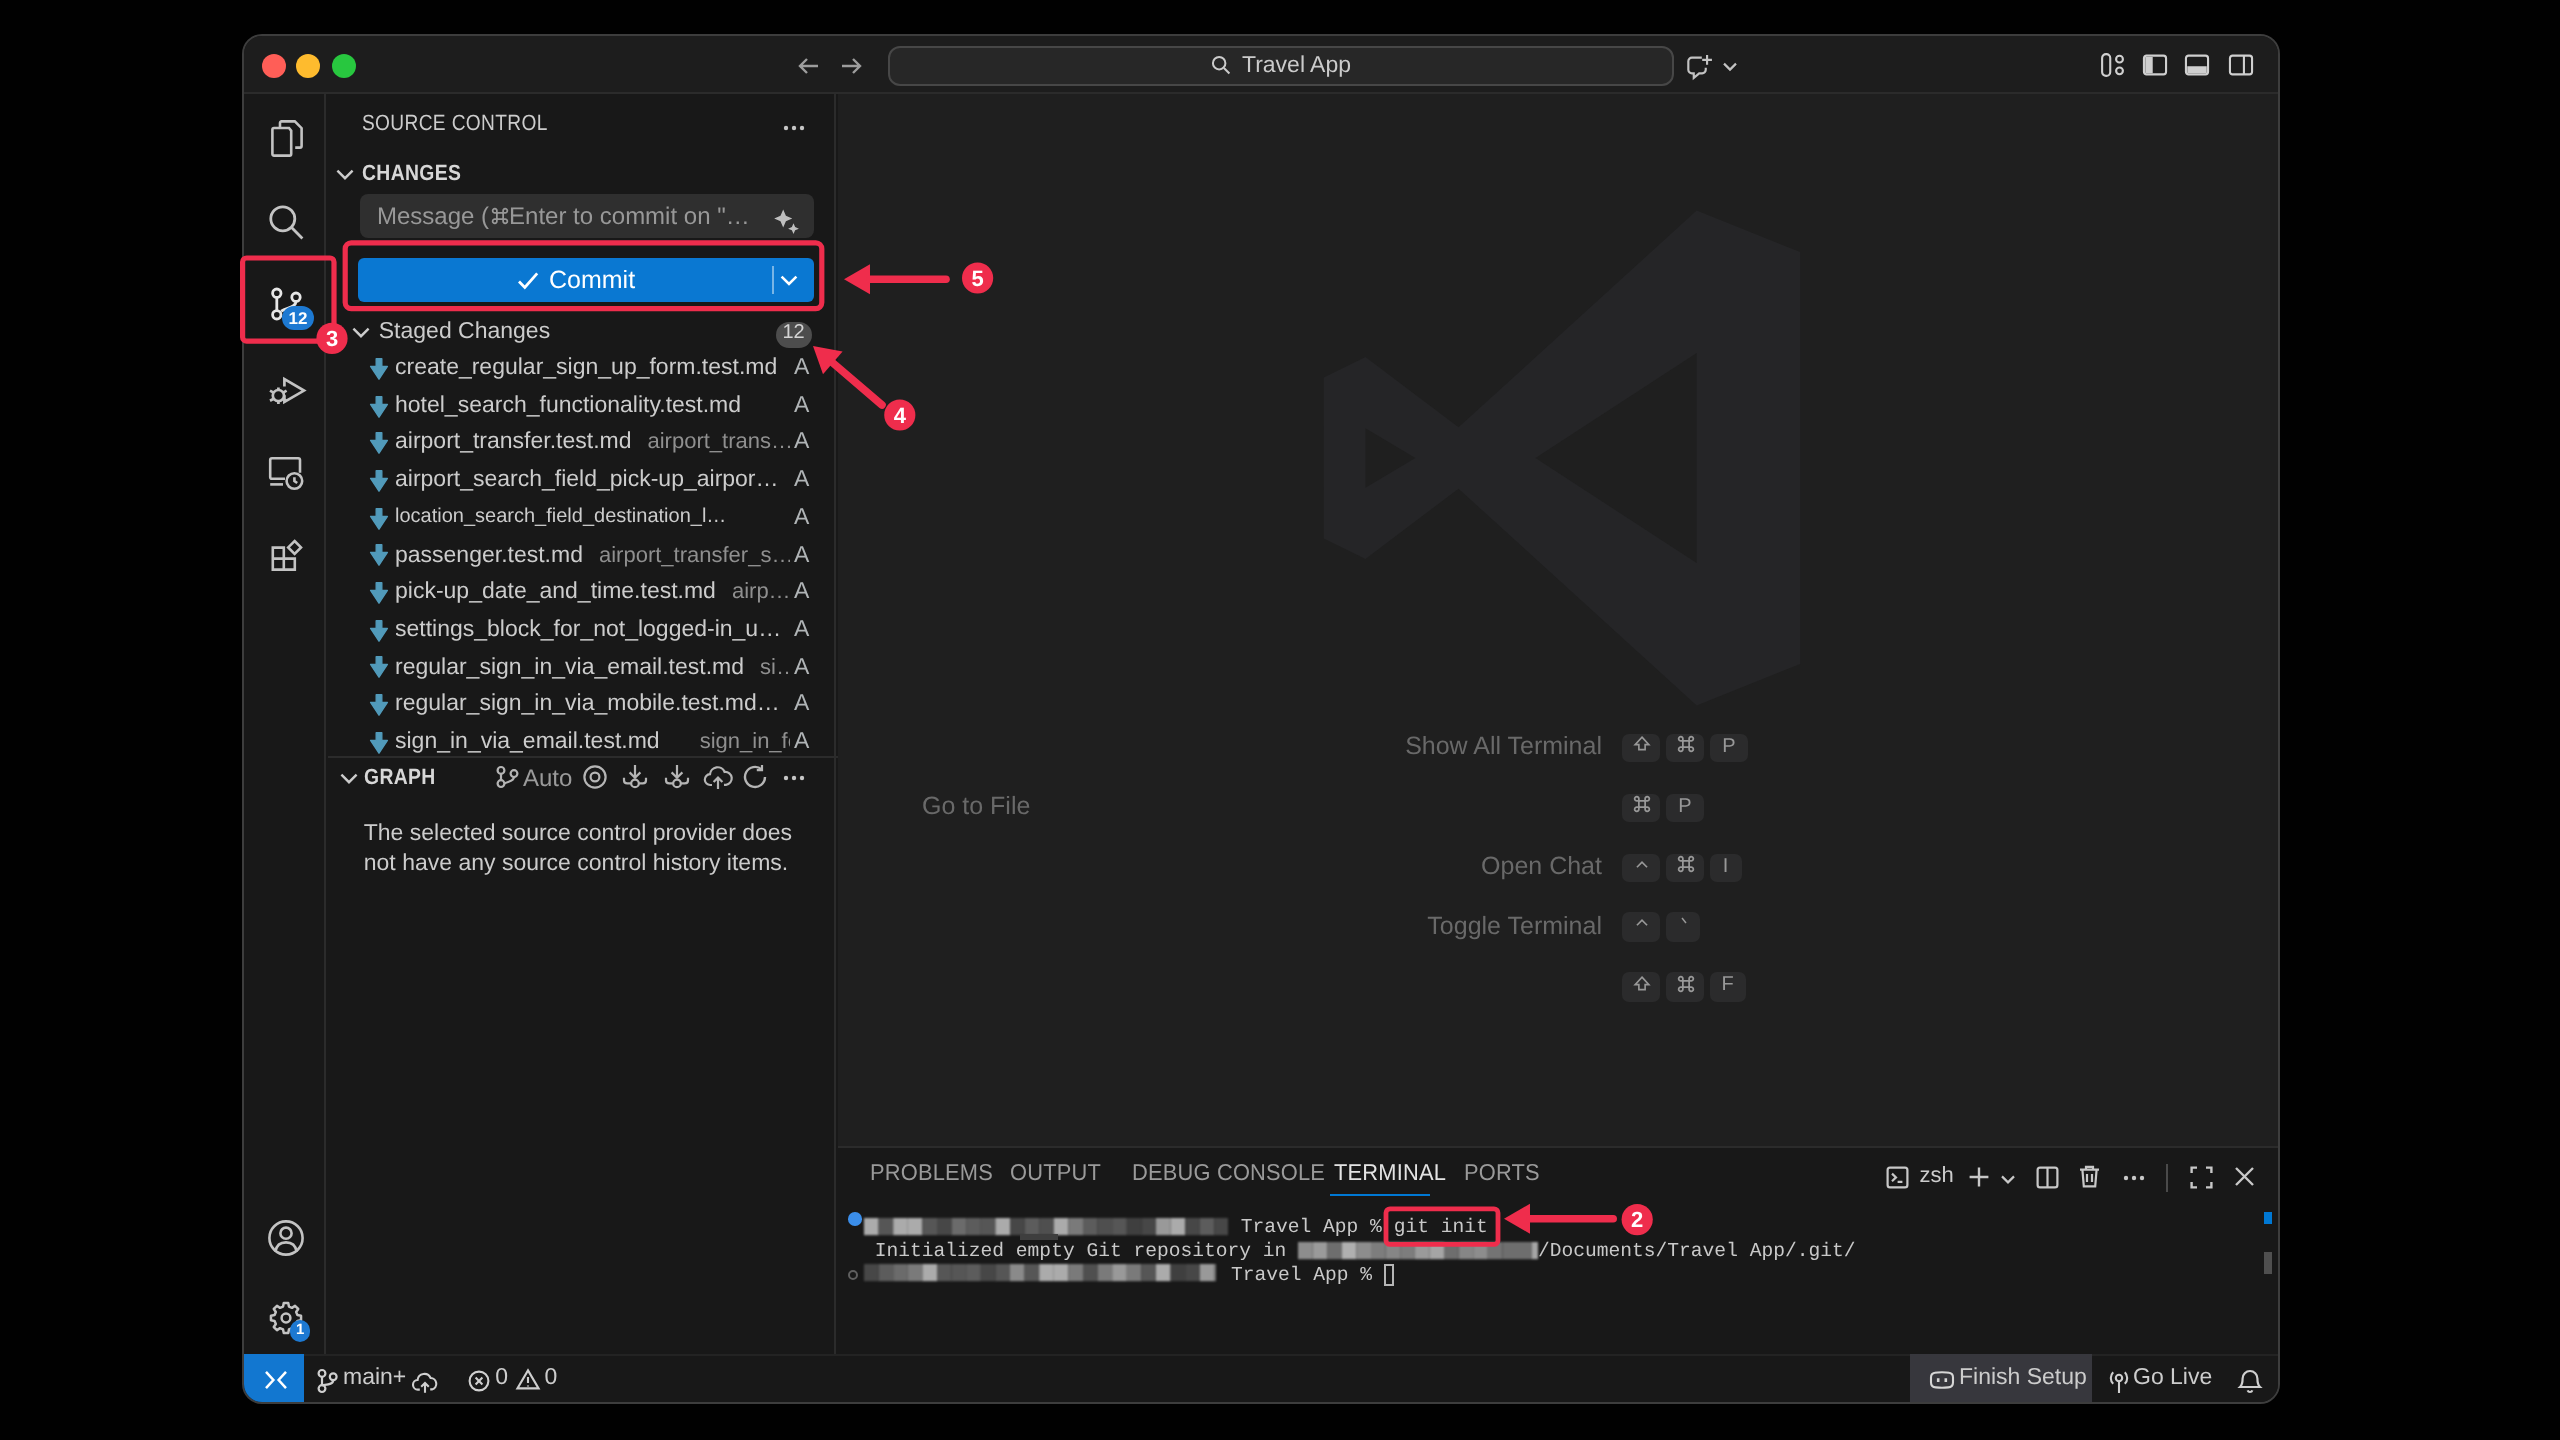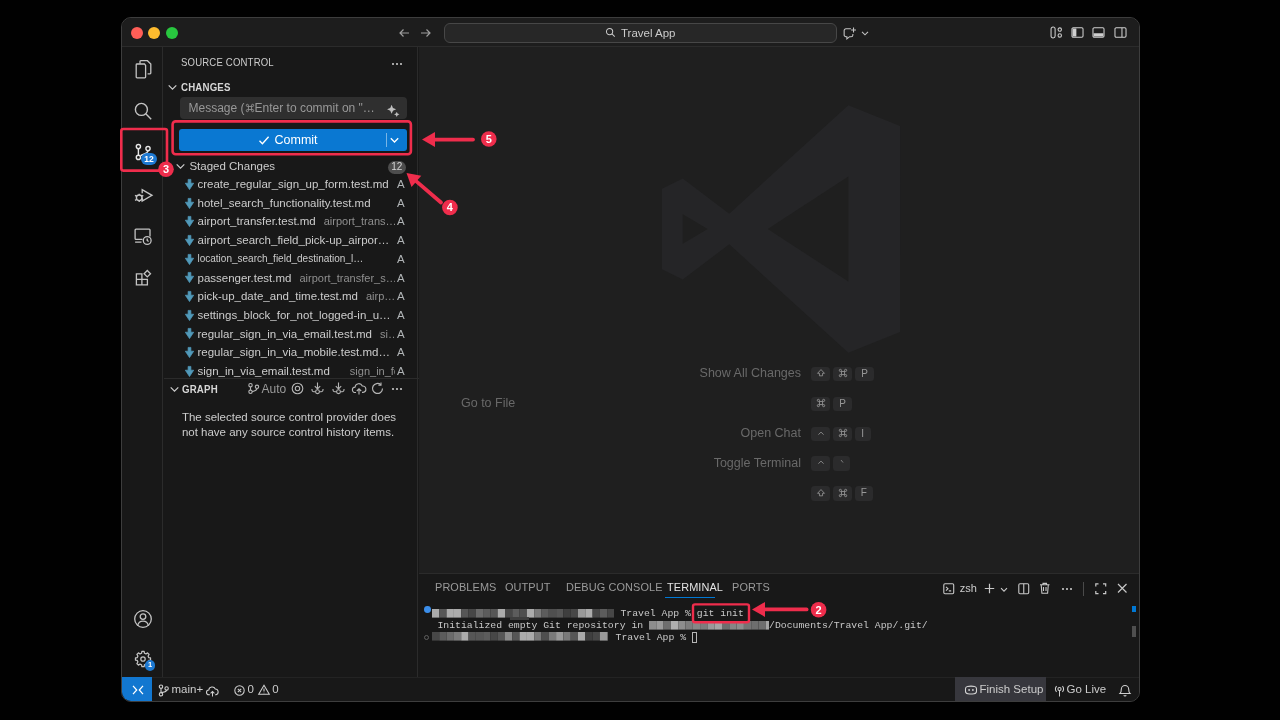--- a/index.html
+++ b/index.html
@@ -250,21 +250,21 @@
     </svg>
 <svg class="abs ic" style="left:269px;top:369px;" width="14" height="4" viewBox="0 0 14 4">
       <circle cx="2" cy="2" r="1.1" fill="#c6c6c6"></circle>
       <circle cx="6" cy="2" r="1.1" fill="#c6c6c6"></circle>
       <circle cx="10" cy="2" r="1.1" fill="#c6c6c6"></circle>
     </svg>
 <div class="abs" style="left:59.9px;top:391.5px;width:226px;font-size:11.5px;color:#cccccc;line-height:15.4px">The selected source control provider does not have any source control history items.</div>
 <svg class="abs ic" style="left:529px;top:80.5px;" width="260" height="260" viewBox="0 0 100 100">
       <path fill="#252527" fill-rule="evenodd" d="M75.9 2.4 95.8 10.4 95.8 89.6 75.9 97.6 30.1 55.9 12.2 69.4 4.2 65.5 4.2 34.5 12.2 30.6 30.1 44.1 Z M75.9 29.8 44.9 50 75.9 70.2 Z M12.2 44.3 21.8 50 12.2 55.7 Z"></path>
     </svg>
-<div class="abs" style="left:339px;top:348.1px;width:340px;text-align:right;font-size:12.5px;color:#696969;white-space:nowrap">Show All Changes</div>
+<div class="abs" style="left:339px;top:348.1px;width:340px;text-align:right;font-size:12.5px;color:#696969;white-space:nowrap">Show All Terminal</div>
 <div class="abs" style="left:689px;top:348.9px;width:80px;height:14.5px">
       <div class="abs" style="left:0px;width:19px;height:14.5px;background:#2b2b2c;border-radius:3.5px;color:#989898;font-size:10px;line-height:14.5px;text-align:center;top:0"><svg width="10" height="10" viewBox="0 0 16 16" style="vertical-align:-1.5px">
           <path d="M8 2.5 13.5 8.5H10.5V12.5H5.5V8.5H2.5z" fill="none" stroke="#989898" stroke-width="1.3"></path>
         </svg></div>
       <div class="abs" style="left:22px;width:19px;height:14.5px;background:#2b2b2c;border-radius:3.5px;color:#989898;font-size:10px;line-height:14.5px;text-align:center;top:0"><svg width="10" height="10" viewBox="0 0 16 16" style="vertical-align:-1.5px">
           <g fill="none" stroke="#989898" stroke-width="1.4">
             <path d="M5.5 5.5h5v5h-5z"></path>
             <path d="M5.5 5.5H4a1.7 1.7 0 1 1 1.5-1.5zM10.5 5.5H12a1.7 1.7 0 1 0-1.5-1.5zM5.5 10.5H4a1.7 1.7 0 1 0 1.5 1.5zM10.5 10.5H12a1.7 1.7 0 1 1-1.5 1.5z"></path>
           </g>
         </svg></div>

